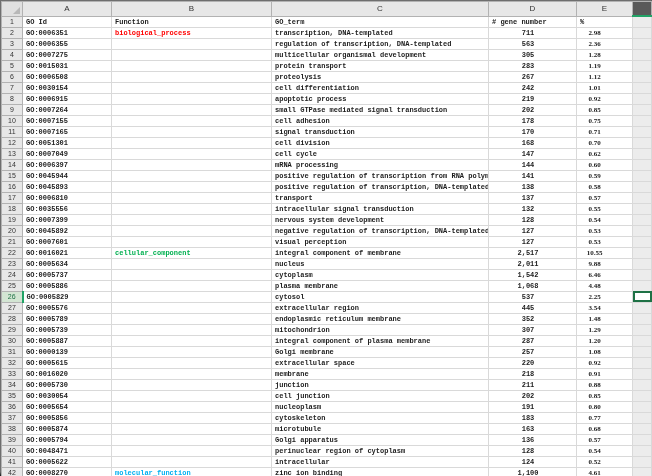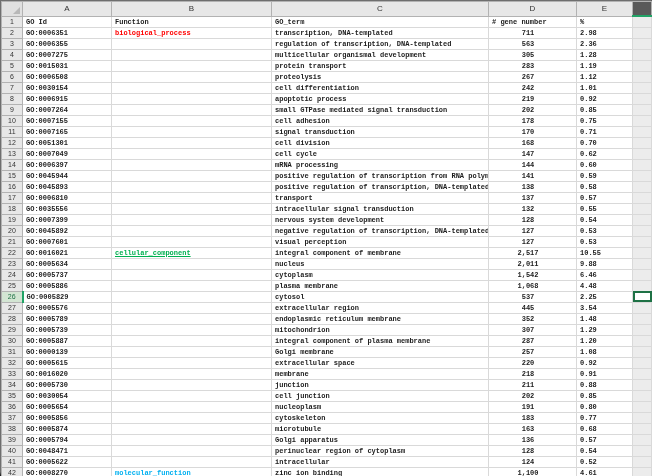--- a/index.html
+++ b/index.html
@@ -42,21 +42,21 @@
     padding:0 1px;line-height:10px;text-align:center;overflow:hidden;
   }
   tbody th.rowhdr.sel{background:#d3e5d3;border-right:2px solid #21a366;color:#1e7145;}
   tbody td{
     border-right:1px solid #d9d9d9;border-bottom:1px solid #d9d9d9;
     font-size:7px;font-weight:bold;color:#1c1c1c;
     padding:0 3px;line-height:10px;white-space:nowrap;overflow:hidden;
     background:#ffffff;
   }
   tbody td.num{text-align:center;padding-right:12px;}
-  tbody td.pct{text-align:left;padding-right:23px;}
+  tbody td.pct{text-align:center;padding-right:23px;font-family:Liberation Serif, serif;}
   tbody td.fcell{background:#ececec;padding:0;}
   tbody td.fcell.selected{
     background:#ffffff;
     outline:2px solid #1e7145;outline-offset:-2px;
   }
 </style>
 </head>
 <body>
 
 <div id="sheet">
@@ -269,21 +269,21 @@
           <td>GO:0007601</td>
           <td></td>
           <td>visual perception</td>
           <td class="num">127</td>
           <td class="pct">0.53</td>
           <td class="fcell"></td>
         </tr>
         <tr>
           <th class="rowhdr">22</th>
           <td>GO:0016021</td>
-          <td style="color: rgb(0, 176, 80); text-decoration: underline;">cellular_component</td>
+          <td style="color: rgb(0, 176, 80); ">cellular_component</td>
           <td>integral component of membrane</td>
           <td class="num">2,517</td>
           <td class="pct">10.55</td>
           <td class="fcell"></td>
         </tr>
         <tr>
           <th class="rowhdr">23</th>
           <td>GO:0005634</td>
           <td></td>
           <td>nucleus</td>

